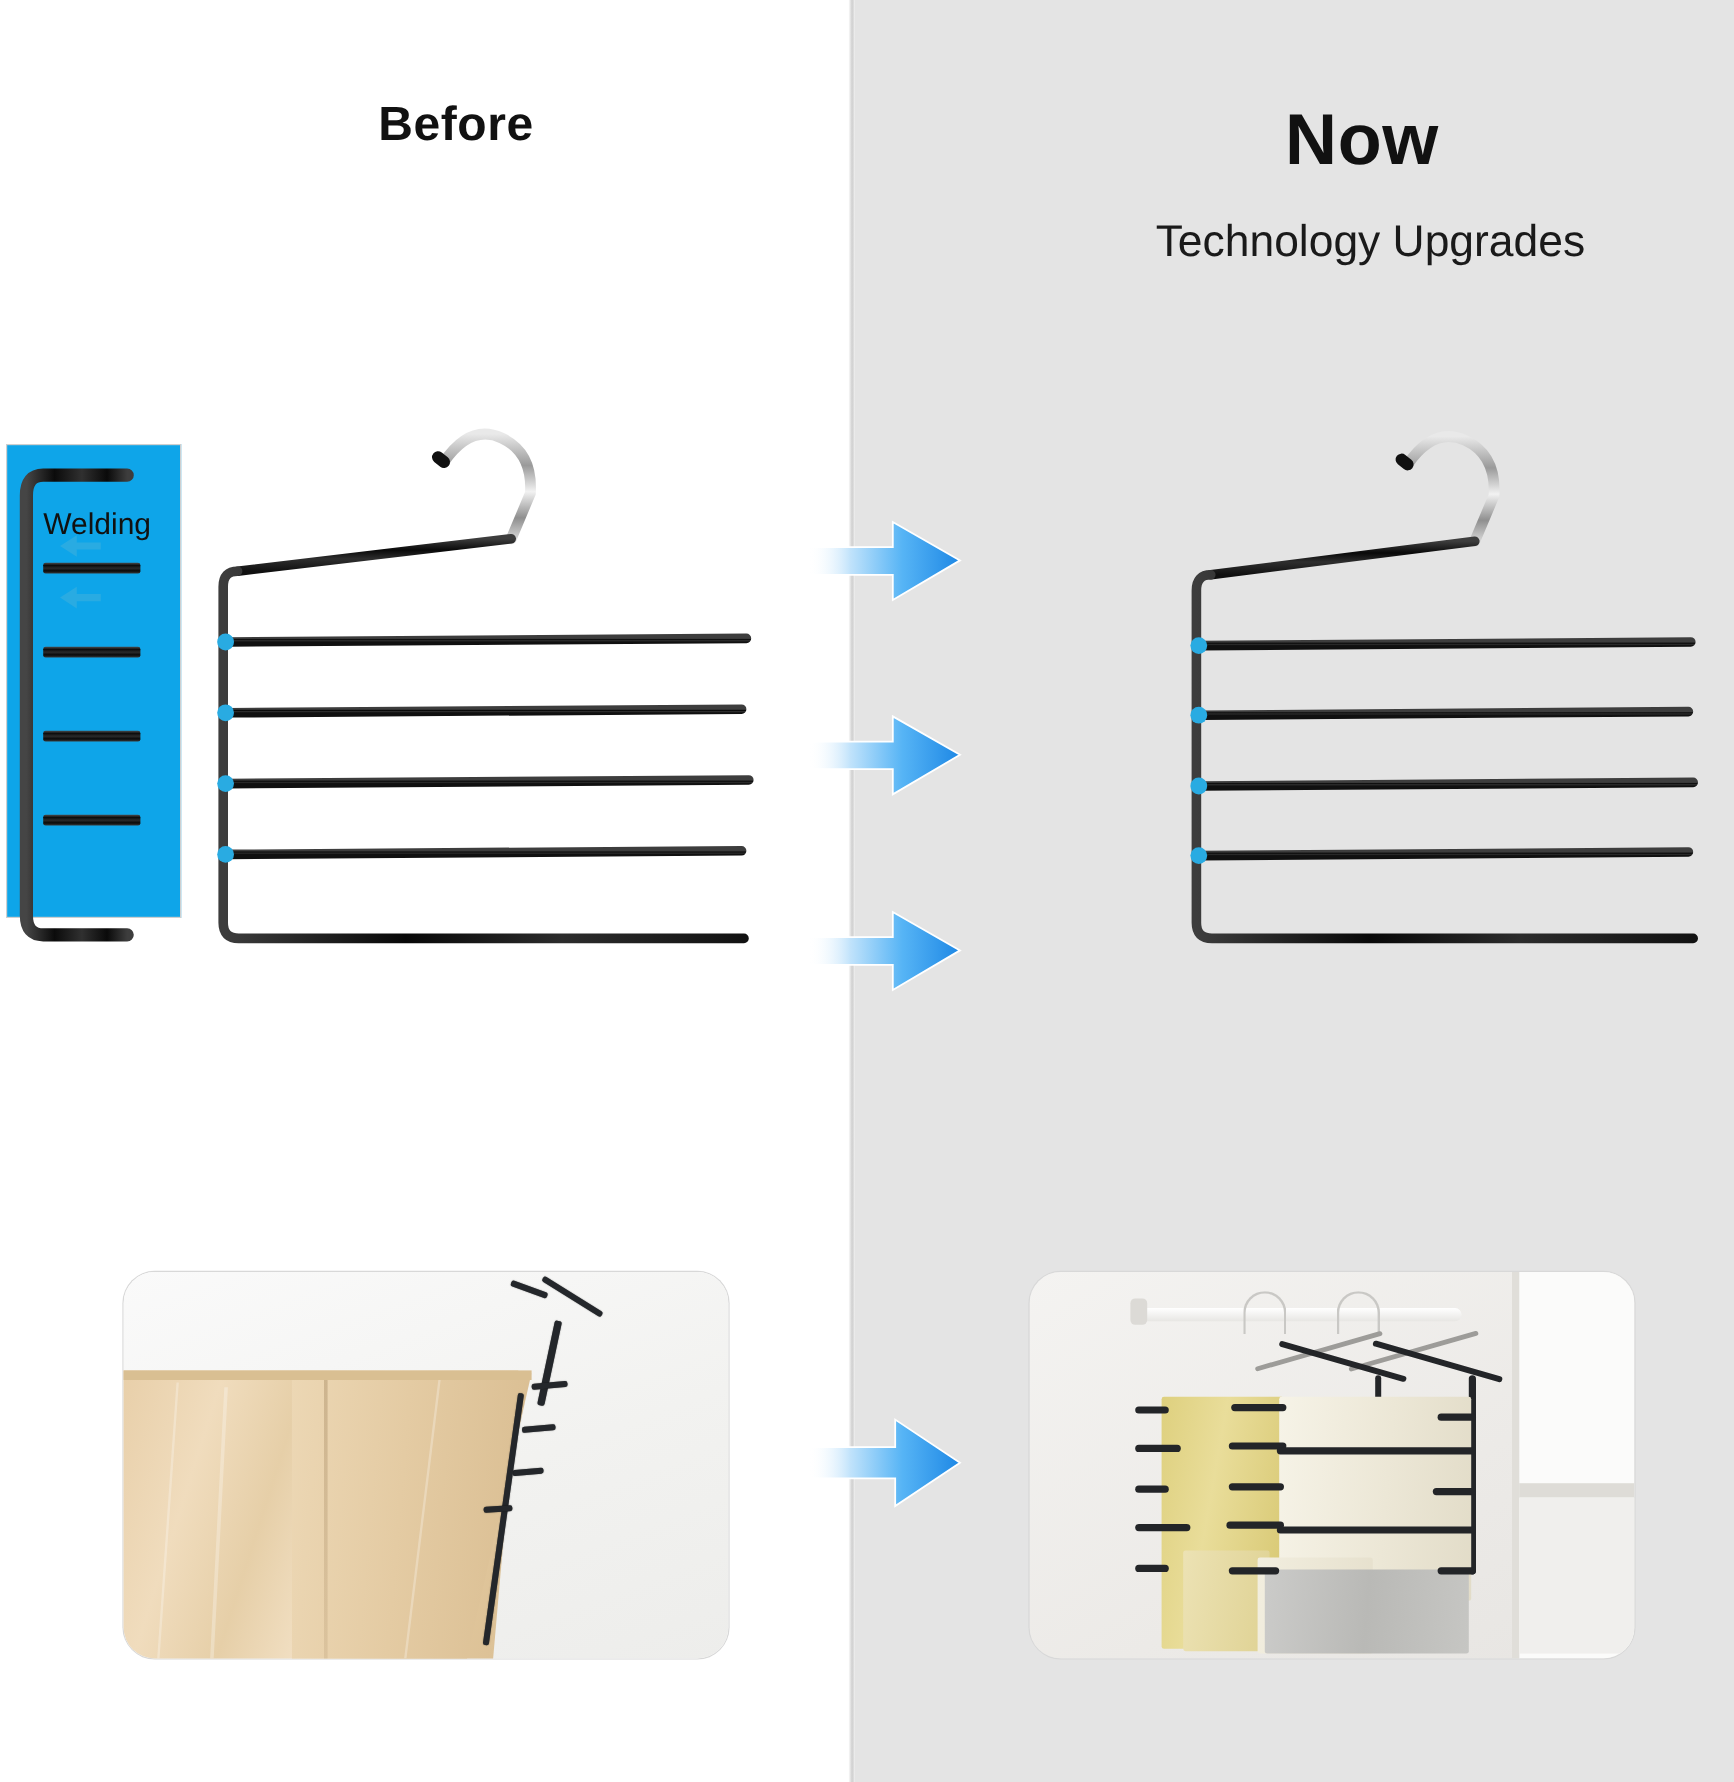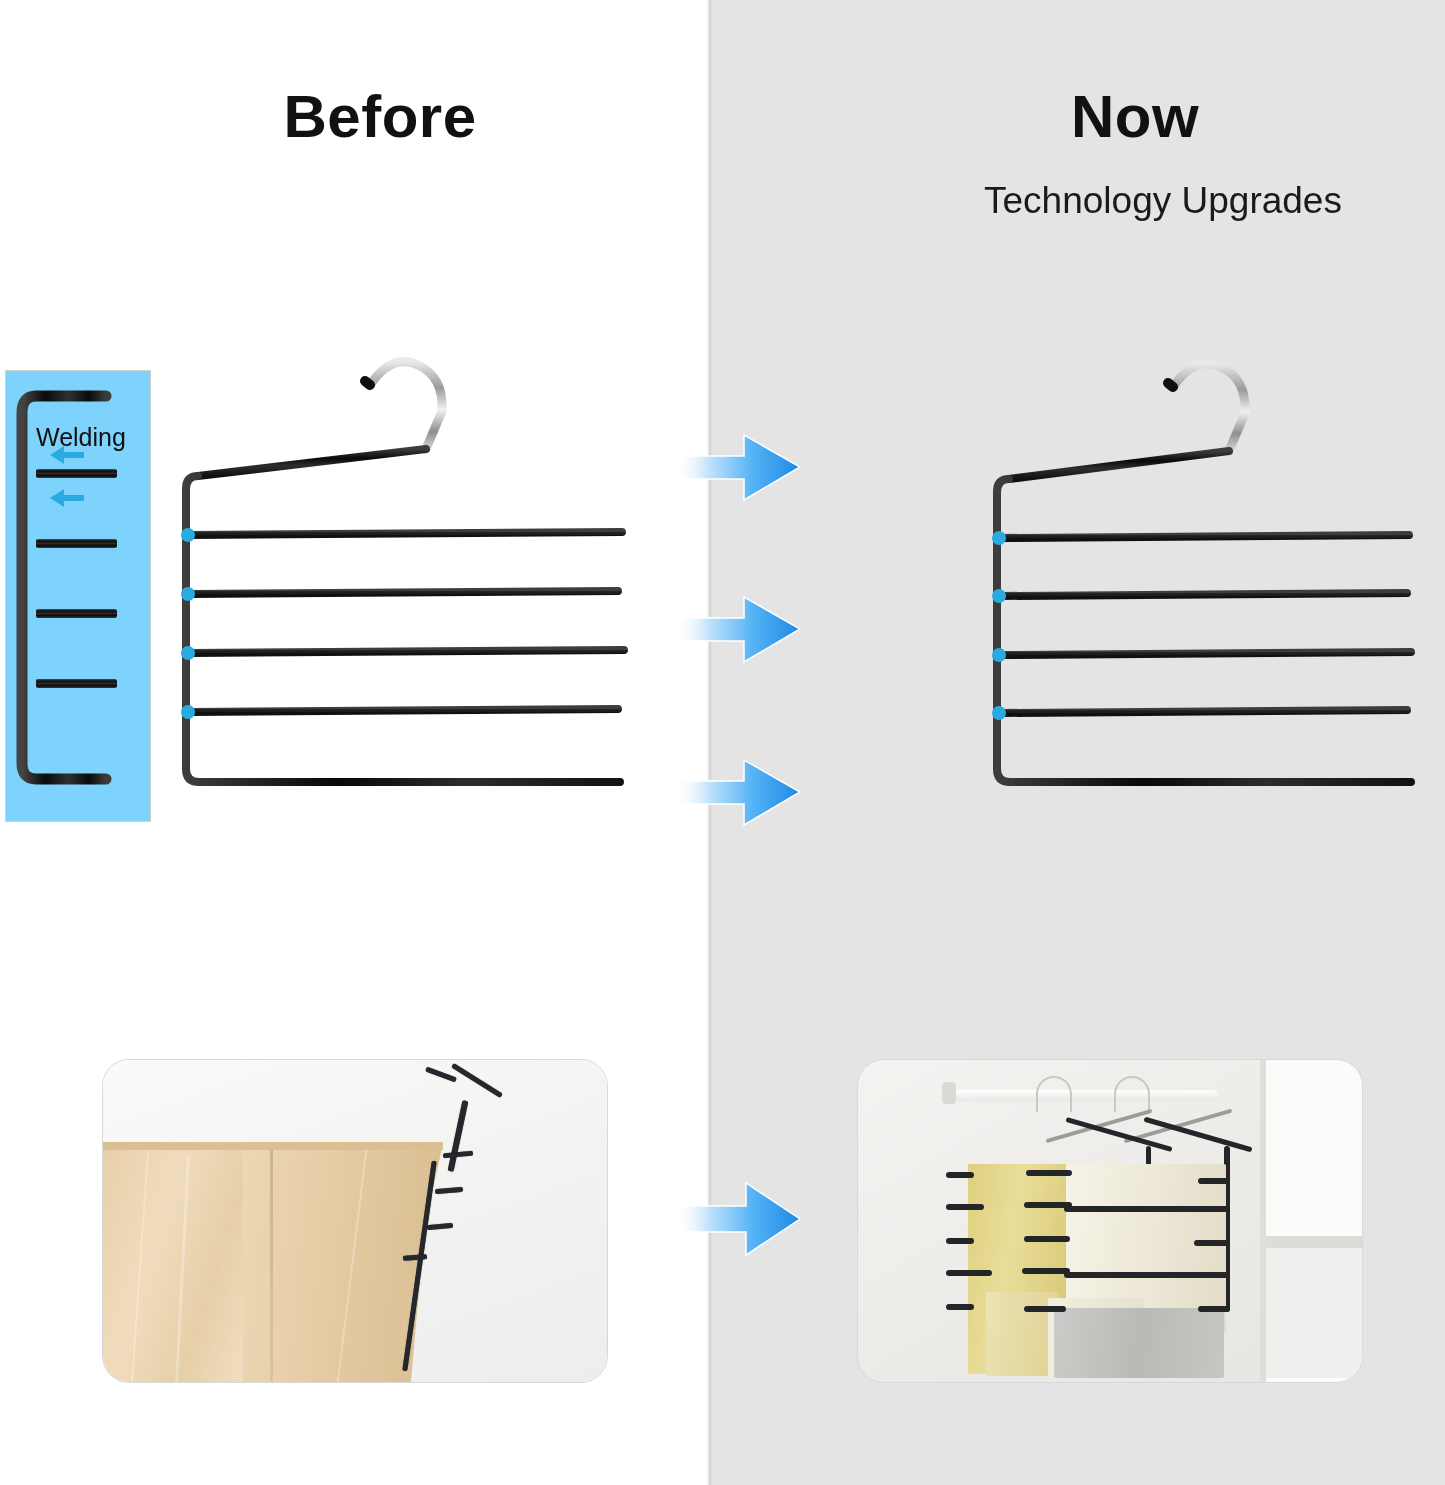--- a/index.html
+++ b/index.html
@@ -13,34 +13,34 @@
   #stage{position:absolute;inset:0;width:1445px;height:1485px;}
 
   
   .half-left{position:absolute;left:0;top:0;width:707px;height:1485px;background:#ffffff;}
   .half-right{position:absolute;left:712px;top:0;width:733px;height:1485px;background:#e4e4e4;}
   .divider{position:absolute;left:707px;top:0;width:5px;height:1485px;
            background:linear-gradient(to right,#ffffff 0%,#dcdcdc 45%,#cfcfcf 60%,#e4e4e4 100%);}
 
   
   .h-before{position:absolute;left:180px;top:82px;width:400px;text-align:center;
-            font-size:60px;font-weight:bold;color:#111;letter-spacing:.5px;}
+            font-size:40px;font-weight:bold;color:#111;letter-spacing:.5px;}
   .h-now{position:absolute;left:935px;top:82px;width:400px;text-align:center;
          font-size:60px;font-weight:bold;color:#111;letter-spacing:.5px;}
-  .h-now-sub{position:absolute;left:908px;top:180px;width:510px;text-align:center;
+  .h-now-sub{position:absolute;left:887px;top:180px;width:510px;text-align:center;
              font-size:37px;color:#1a1a1a;font-weight:400;}
 
   .cap-left{position:absolute;left:60px;top:958px;width:620px;text-align:center;
             font-size:38px;color:#111;}
   .cap-right{position:absolute;left:880px;top:958px;width:460px;text-align:center;
              font-size:38px;color:#111;}
 
   
   .callout{position:absolute;border:1px solid #cfcfcf;box-sizing:border-box;}
-  .callout.left{left:5px;top:370px;width:146px;height:452px;background:#7dd3fc;}
+  .callout.left{left:5px;top:370px;width:146px;height:395px;background:#0ea5e9;}
   .callout.right{left:800px;top:372px;width:170px;height:452px;background:#e6e6e6;}
   .callout-label{position:absolute;font-size:25px;color:#111;white-space:nowrap;}
 
   
   .bigarrow{position:absolute;}
   .bigarrow svg{display:block;}
 
   
   .photo{position:absolute;border-radius:26px;overflow:hidden;box-shadow:0 0 0 1px #d8d8d8;}
   .photo.left{left:103px;top:1060px;width:504px;height:322px;}

